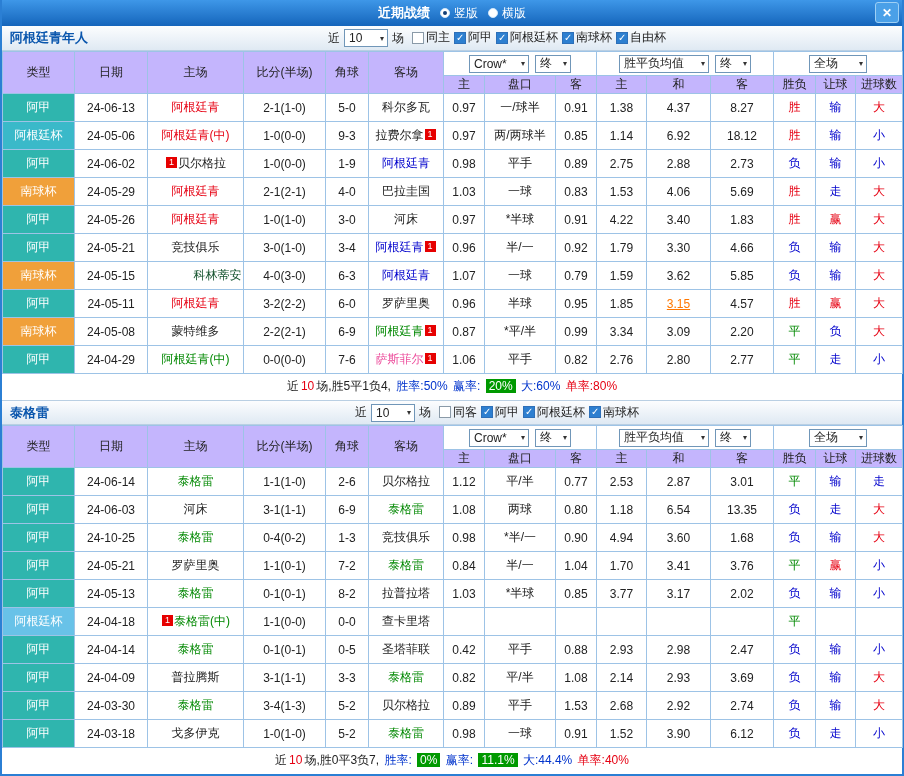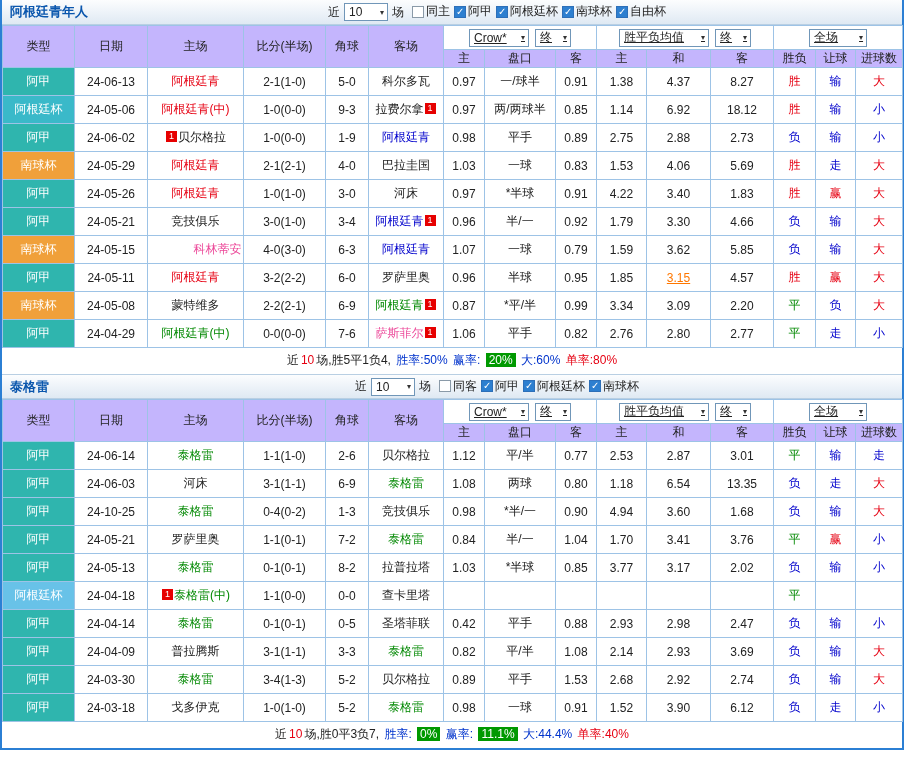--- a/index.html
+++ b/index.html
@@ -29,35 +29,47 @@
   .dd-state { width:36px; }
   .dd-euro  { width:90px; }
   .dd-scope { width:58px; }
 
   table { width:900px; table-layout:fixed; border-collapse:collapse; }
   th, td { border:1px solid #9dc3e6; text-align:center; white-space:nowrap; overflow:hidden; }
   thead th { background:#c4b5fd; font-weight:normal; color:#222; }
   thead tr.hr1 th { height:24px; }
   thead tr.hr2 th { height:18px; }
   thead th.ddcell { background:#fff; }
-  .ddcell .ddwrap { display:flex; justify-content:center; gap:6px; align-items:flex-end;text-decoration:underline; }
+  .ddcell .ddwrap { display:flex; justify-content:center; gap:6px; align-items:flex-end; }
   tbody td { height:28px; background:#fff; }
   td.league { color:#fff; }
   td.hl { color:#ff7700; text-decoration:underline; cursor:pointer; }
   .b1 { display:inline-block; background:#e60000; color:#fff; width:11px; height:11px; line-height:11px; font-size:9px; vertical-align:2px; margin:0 1px; text-align:center; }
 
   .summary { text-align:center; padding:4px 0 5px 0; background:#fff; }
   .summary span { margin:0 1px; }
   .summary .pct { background:#009900; color:#fff; padding:0 3px; }
 </style>
 </head>
 <body>
 
 <div class="page">
 
+  <div class="titlebar">
+    <span class="title">近期战绩</span>
+    <span class="radio">
+      <span class="circle sel"></span>
+      <span class="rlabel">竖版</span>
+    </span>
+    <span class="radio">
+      <span class="circle"></span>
+      <span class="rlabel">横版</span>
+    </span>
+    <span class="closebtn">✕</span>
+  </div>
 
   <div class="section sec1">
     <div class="section-strip">
       <span class="team-name">阿根廷青年人</span>
       <span class="filters">
         <span>近</span>
         <span class="dd dd-count">
           <span>10</span>
           <span class="arr">▾</span>
         </span>
@@ -250,21 +262,21 @@
             <td>1.79</td>
             <td>3.30</td>
             <td>4.66</td>
             <td style="color: rgb(0, 0, 204);">负</td>
             <td style="color: rgb(0, 0, 204);">输</td>
             <td style="color: rgb(230, 0, 18);">大</td>
           </tr>
           <tr>
             <td class="league" style="background: rgb(240, 160, 58);">南球杯</td>
             <td>24-05-15</td>
-            <td class="team"><span style="color: #ec4899; padding-left: 44px;">科林蒂安</span></td>
+            <td class="team"><span style="color: #14532d; padding-left: 44px;">科林蒂安</span></td>
             <td>4-0(3-0)</td>
             <td>6-3</td>
             <td class="team"><span style="color: rgb(0, 0, 204);">阿根廷青</span></td>
             <td>1.07</td>
             <td>一球</td>
             <td>0.79</td>
             <td>1.59</td>
             <td>3.62</td>
             <td>5.85</td>
             <td style="color: rgb(0, 0, 204);">负</td>

